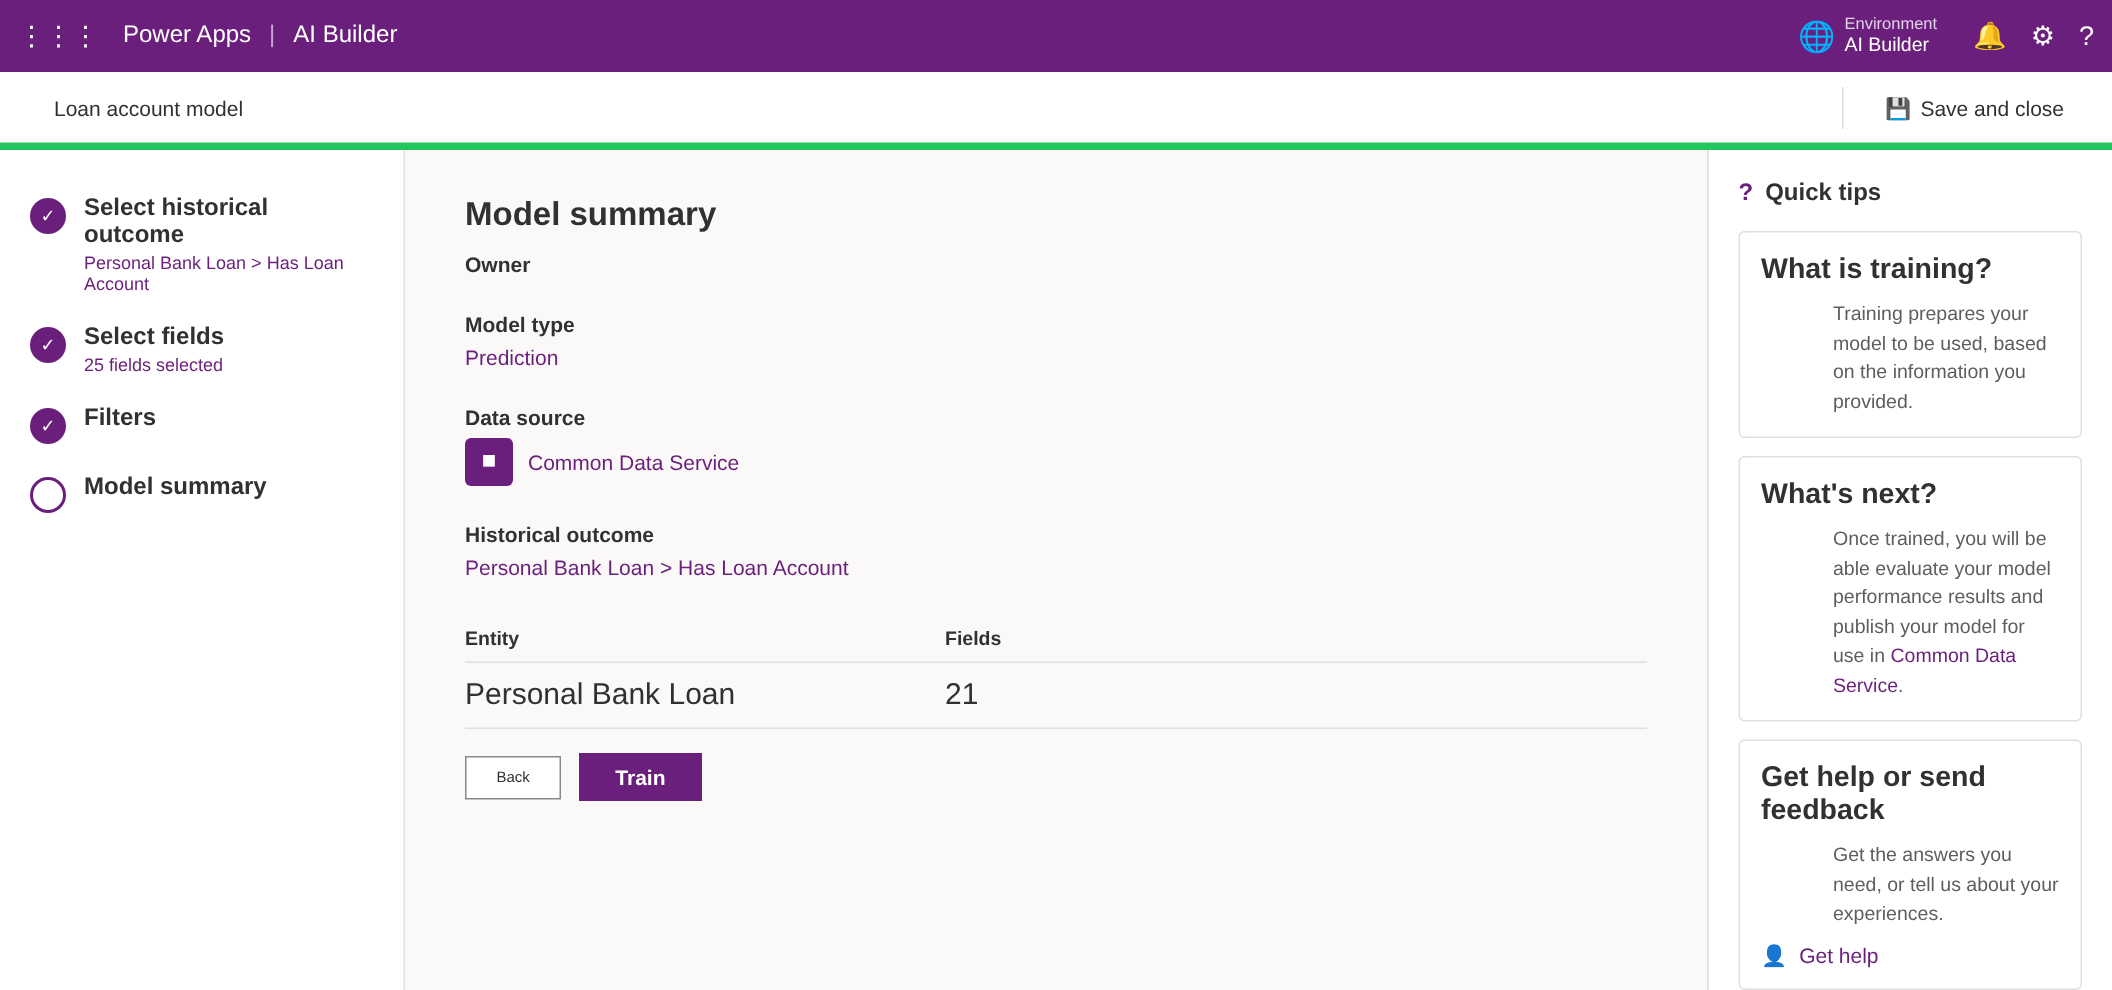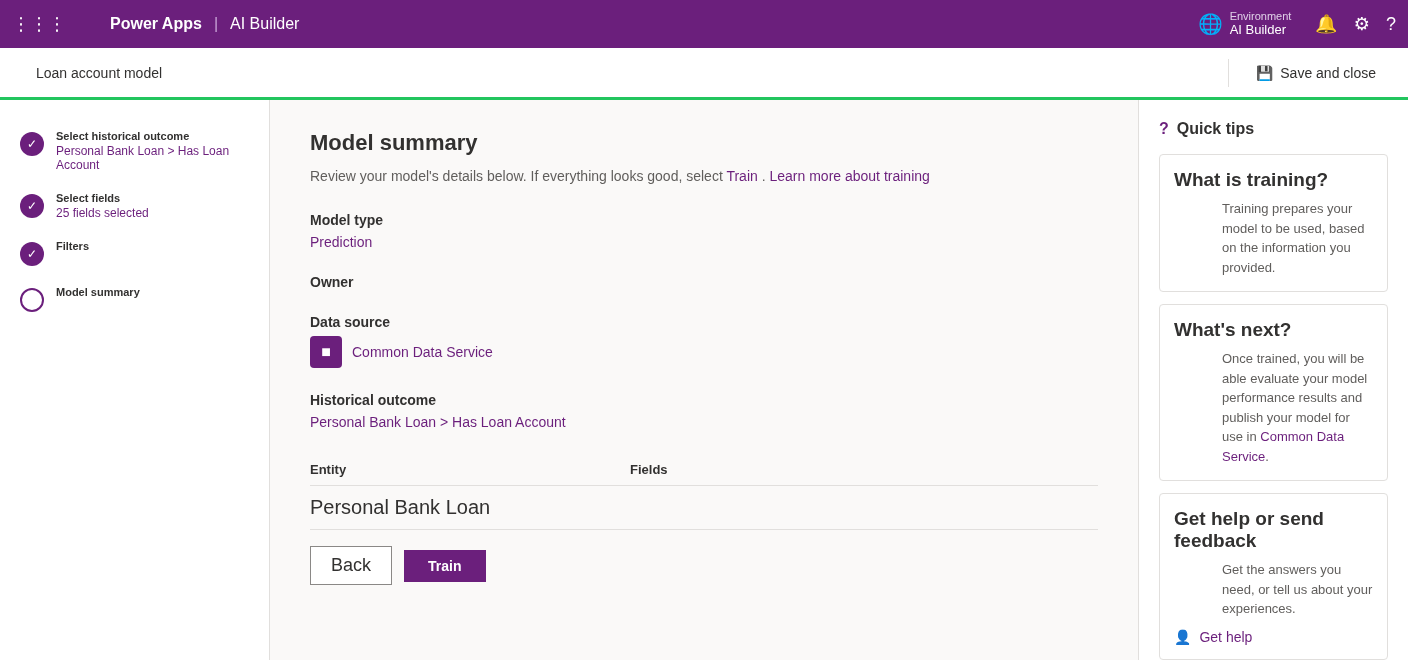--- a/index.html
+++ b/index.html
@@ -9,39 +9,39 @@
     .topbar {
       background: #6b1f7c;
       height: 48px;
       display: flex;
       align-items: center;
       padding: 0 12px;
       color: white;
       gap: 8px;
     }
     .topbar-grid-icon { font-size: 18px; margin-right: 8px; cursor: pointer; }
-    .topbar-title { font-size: 16px; font-weight: 700; margin-left: 28px; }
+    .topbar-title { font-size: 16px; font-weight: 400; }
     .topbar-separator { color: #c9a3d8; margin: 0 4px; }
     .topbar-subtitle { font-size: 16px; font-weight: 400; }
     .topbar-spacer { flex: 1; }
     .topbar-env { display: flex; align-items: center; gap: 6px; font-size: 13px; }
     .topbar-env-label { font-size: 11px; color: #e0d0e8; line-height: 1; }
     .topbar-env-name { font-size: 13px; }
     .topbar-icons { display: flex; align-items: center; gap: 16px; margin-left: 16px; }
     .topbar-icon { font-size: 18px; cursor: pointer; color: white; }
 
     
     .subheader {
       background: white;
       height: 52px;
       display: flex;
       align-items: center;
       justify-content: flex-end;
       padding: 0 20px;
-      border-bottom: 3px solid #22c55e;
+      border-bottom: 5px solid #22c55e;
       gap: 16px;
     }
     .subheader-title { font-size: 14px; color: #323130; margin-right: auto; padding-left: 16px; }
     .save-close-btn {
       display: flex;
       align-items: center;
       gap: 6px;
       background: none;
       border: none;
       cursor: pointer;
@@ -78,21 +78,21 @@
       border-radius: 50%;
       display: flex;
       align-items: center;
       justify-content: center;
       flex-shrink: 0;
       margin-top: 2px;
     }
     .step-circle.completed { background: #6b1f7c; color: white; font-size: 12px; }
     .step-circle.active { background: white; border: 2px solid #6b1f7c; }
     .step-content {}
-    .step-label { font-size: 11px; font-weight: 600; color: #323130; }
+    .step-label { font-size: 16px; font-weight: 600; color: #323130; }
     .step-sub { font-size: 12px; color: #6b1f7c; margin-top: 2px; }
     .step-label.active-label { color: #323130; }
 
     
     .content-area {
       flex: 1;
       background: #faf9f8;
       overflow-y: auto;
       padding: 30px 40px;
     }
@@ -120,21 +120,21 @@
     .col-entity { width: 320px; }
     .col-fields { flex: 1; }
     .table-row { display: flex; padding: 10px 0; border-bottom: 1px solid #e1dfdd; }
     .table-cell { font-size: 20px; color: #323130; }
 
     .button-row { display: flex; gap: 12px; align-items: center; margin-top: 10px; }
     .btn-back {
       padding: 8px 20px;
       border: 1px solid #8a8886;
       background: white;
-      font-size: 18px;
+      font-size: 10px;
       cursor: pointer;
       color: #323130;
     }
     .btn-train {
       padding: 8px 24px;
       background: #6b1f7c;
       color: white;
       border: none;
       font-size: 14px;
       cursor: pointer;
@@ -226,35 +226,29 @@
     <div class="sidebar-item">
       <div class="step-circle active"></div>
       <div class="step-content">
         <div class="step-label active-label">Model summary</div>
       </div>
     </div>
   </div>
 
   <div class="content-area">
     <div class="model-summary-title">Model summary</div>
-    <div class="review-text">
-      <span>Review your model's details below. If everything looks good, select </span>
-      <a href="#">Train</a>
-      <span>. </span>
-      <a href="#">Learn more about training</a>
+
+    <div class="info-section">
+      <div class="info-label">Owner</div>
+      <div class="info-value gray"></div>
     </div>
 
     <div class="info-section">
       <div class="info-label">Model type</div>
       <div class="info-value">Prediction</div>
-    </div>
-
-    <div class="info-section">
-      <div class="info-label">Owner</div>
-      <div class="info-value gray"></div>
     </div>
 
     <div class="info-section">
       <div class="info-label">Data source</div>
       <div class="data-source-row">
         <div class="cds-icon">■</div>
         <span class="info-value">Common Data Service</span>
       </div>
     </div>
 
@@ -263,20 +257,21 @@
       <div class="info-value">Personal Bank Loan &gt; Has Loan Account</div>
     </div>
 
     <div class="table-section">
       <div class="table-header">
         <div class="table-header-cell col-entity">Entity</div>
         <div class="table-header-cell col-fields">Fields</div>
       </div>
       <div class="table-row">
         <div class="table-cell col-entity">Personal Bank Loan</div>
+        <div class="table-cell col-fields">21</div>
       </div>
     </div>
 
     <div class="button-row">
       <button class="btn-back">Back</button>
       <button class="btn-train">Train</button>
     </div>
   </div>
 
   <div class="right-panel">

